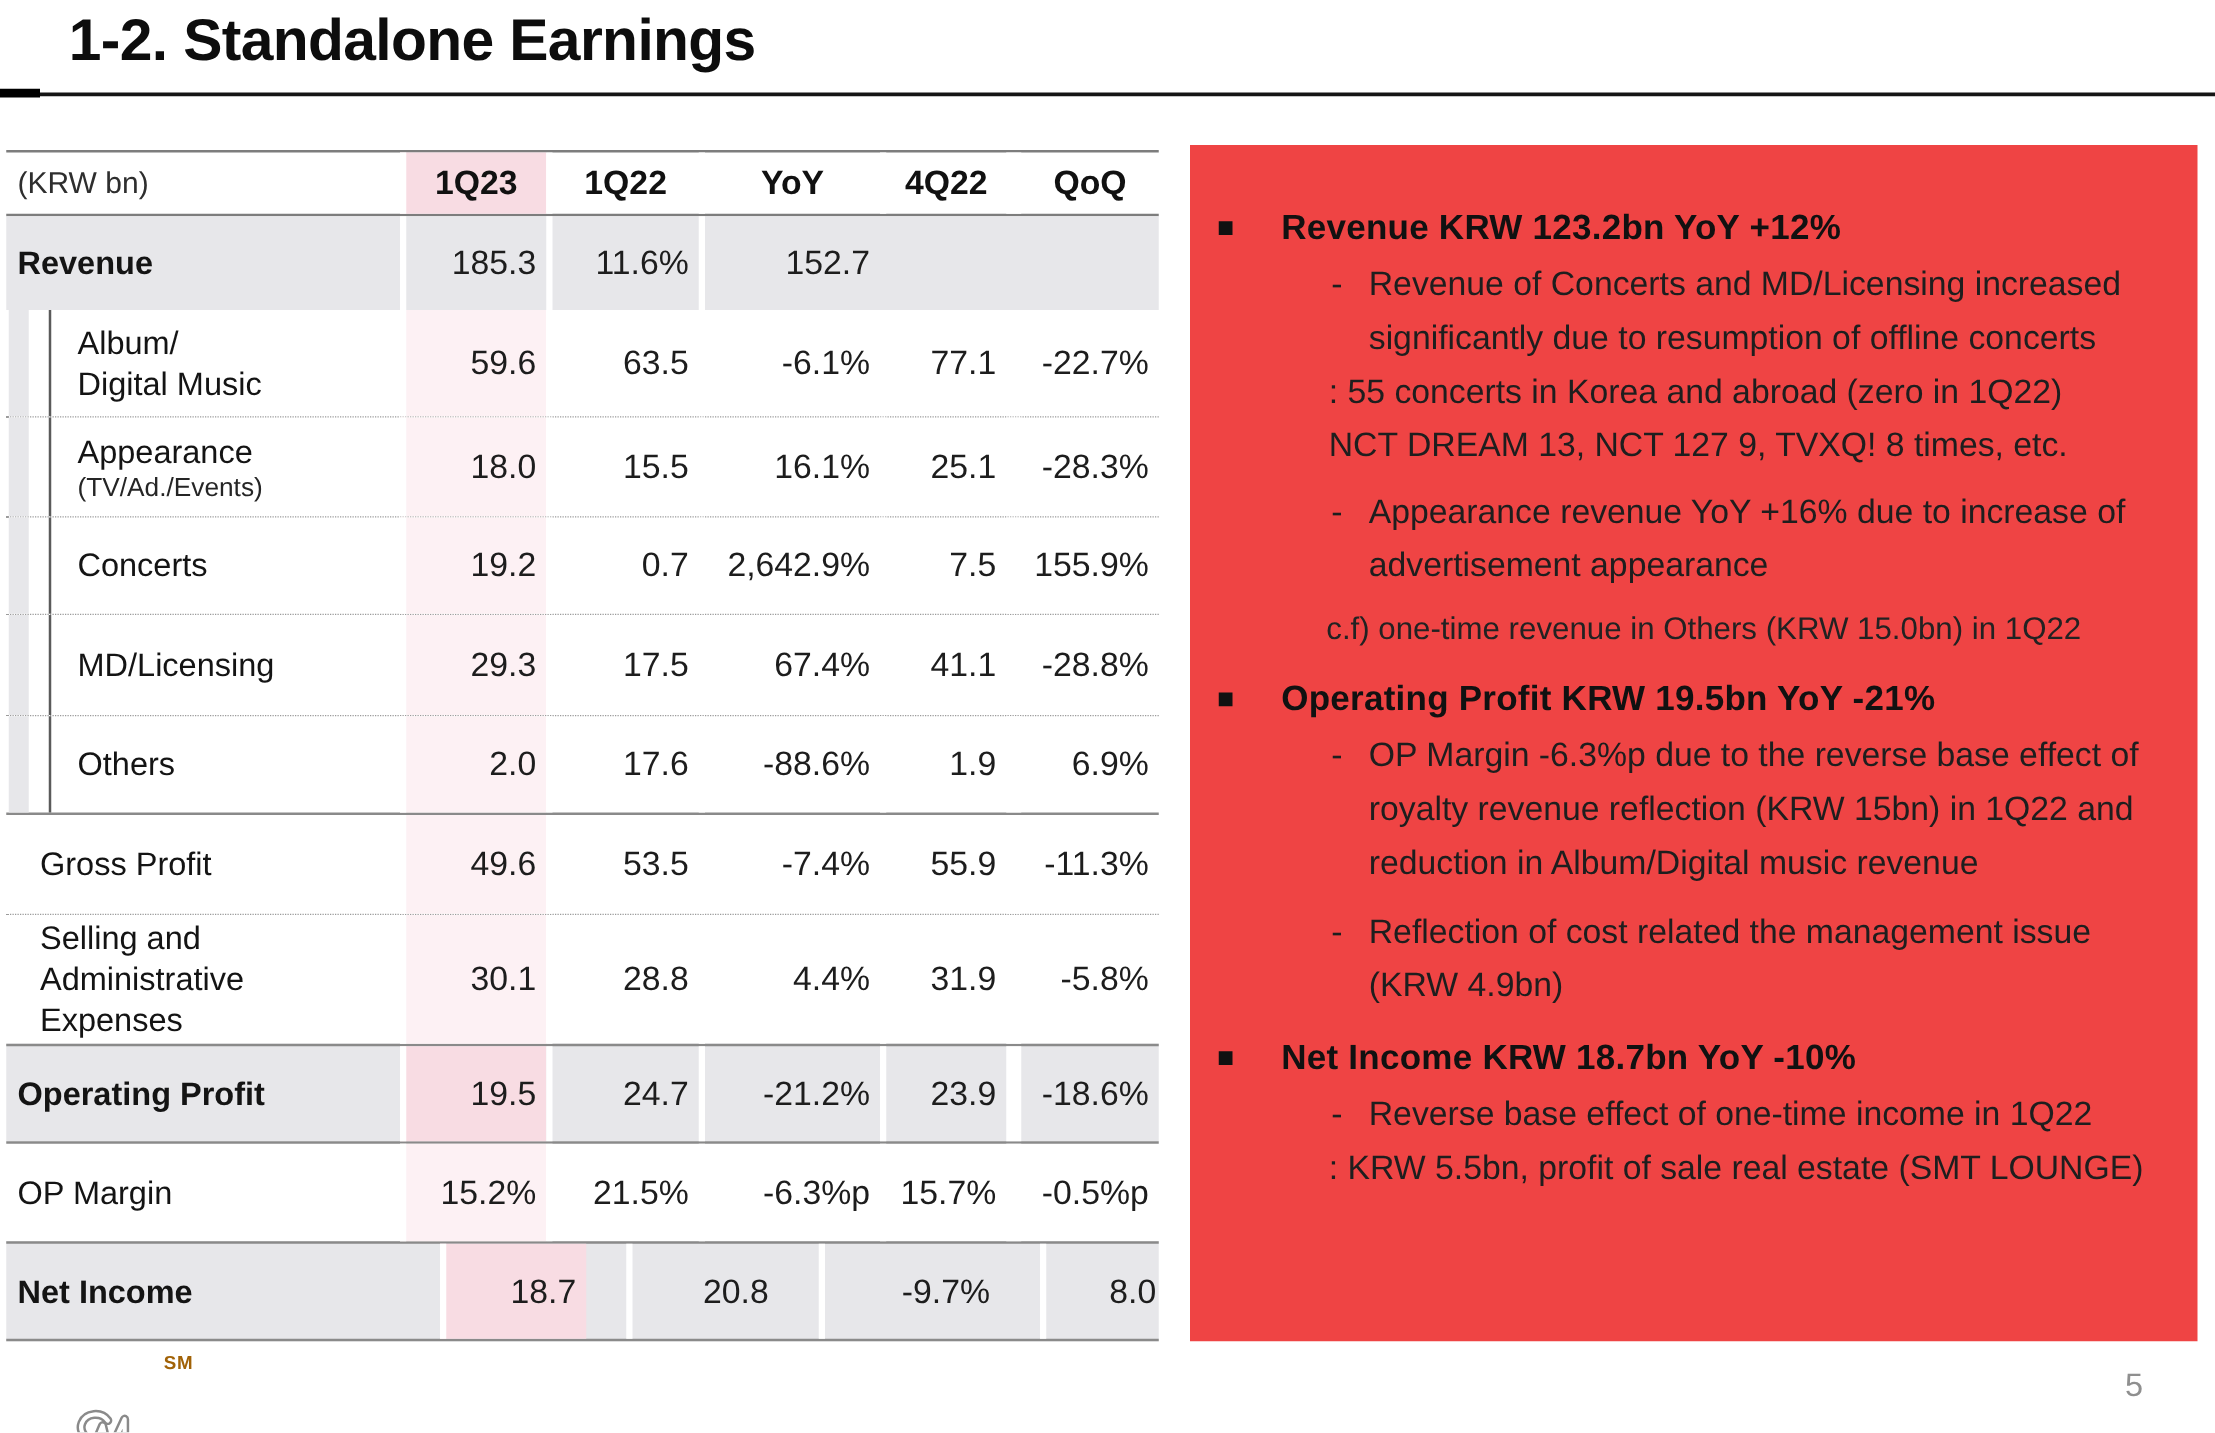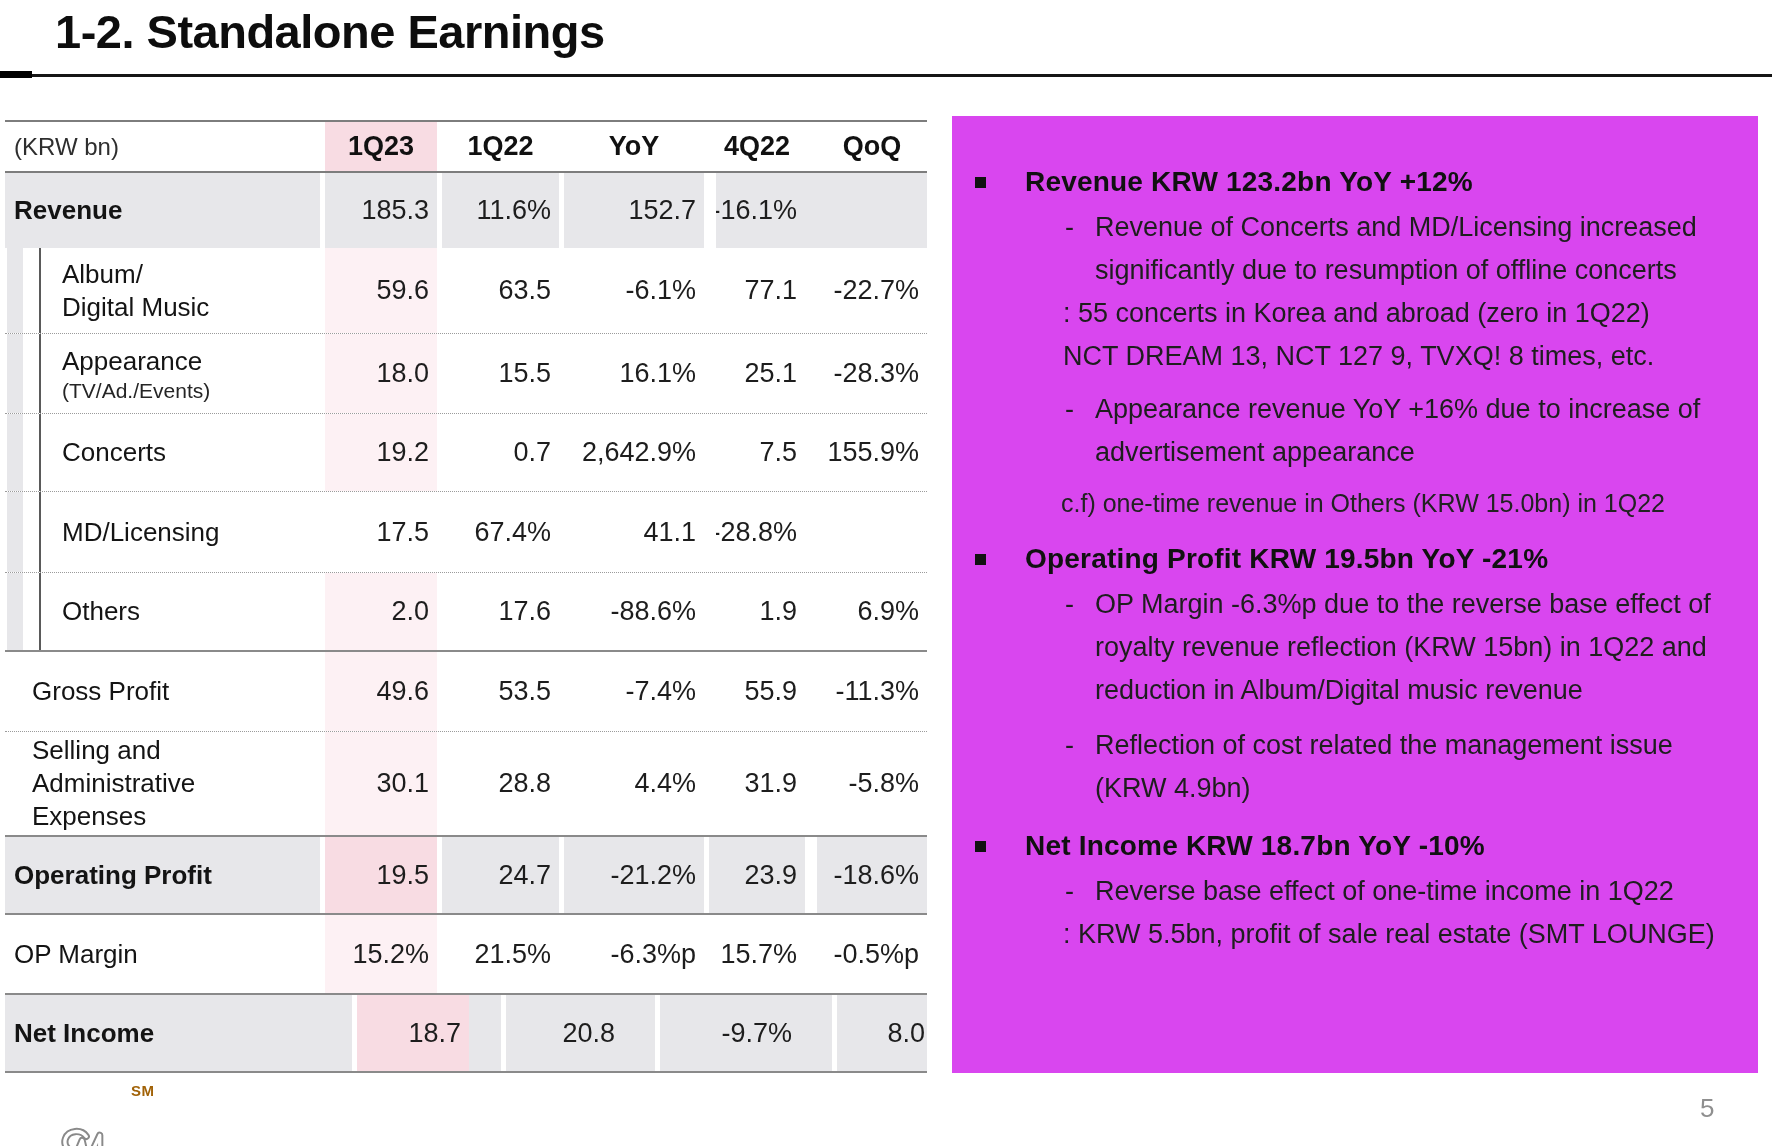--- a/index.html
+++ b/index.html
@@ -44,21 +44,21 @@
     background-size:16px 100%,2px 100%;
     background-position:2px 0,34px 0;
     background-repeat:no-repeat,no-repeat; }
   .indent2 { padding-left:27px; }
   .w-semi { font-weight:600; }
   .w-bold { font-weight:700; }
   .note { display:block; font-size:21px; color:#252525; line-height:25px; }
   .lbl-stack { display:block; }
 
   
-  .panel { position:absolute; left:952px; top:116px; width:806px; height:957px; background:#d946ef; padding:46px 36px 0 23px; }
+  .panel { position:absolute; left:952px; top:116px; width:806px; height:957px; background:#ef4444; padding:46px 36px 0 23px; }
   .p-heading { display:flex; align-items:flex-start; line-height:40px; margin-bottom:4px; }
   .p-heading .sq { width:11px; height:11px; background:#111; margin-top:15px; margin-right:39px; flex:0 0 auto; }
   .p-heading .htxt { font-size:28px; font-weight:700; color:#111; letter-spacing:0.2px; }
   .p-dash { display:flex; margin-left:90px; line-height:43px; }
   .p-dash .dash { width:30px; flex:0 0 auto; font-size:27px; color:#1e1e1e; }
   .p-dash .dtxt { font-size:27px; color:#1e1e1e; max-width:640px; }
   .p-line { margin-left:88px; font-size:27px; color:#1e1e1e; line-height:43px; }
   .p-cf { margin-left:86px; font-size:25px; color:#222; line-height:40px; margin-top:9px; }
   .mt10 { margin-top:10px; }
   .mt12 { margin-top:12px; }
@@ -91,21 +91,20 @@
       <div class="cell num hd">YoY</div>
       <div class="cell num hd">4Q22</div>
       <div class="cell num hd q5">QoQ</div>
     </div>
 
     <div class="trow h-rev gray">
       <div class="cell lbl w-semi">Revenue</div>
       <div class="cell num">185.3</div>
       <div class="cell num">11.6%</div>
       <div class="cell num">152.7</div>
-      <div class="cell num q5">-16.1%</div>
     </div>
 
     <div class="trow h-album">
       <div class="cell lbl sub">Album/
 Digital Music</div>
       <div class="cell num pk-l">59.6</div>
       <div class="cell num">63.5</div>
       <div class="cell num">-6.1%</div>
       <div class="cell num">77.1</div>
       <div class="cell num q5">-22.7%</div>
@@ -129,20 +128,21 @@
       <div class="cell lbl sub">Concerts</div>
       <div class="cell num pk-l">19.2</div>
       <div class="cell num">0.7</div>
       <div class="cell num">2,642.9%</div>
       <div class="cell num">7.5</div>
       <div class="cell num q5">155.9%</div>
     </div>
 
     <div class="trow h-md bt-dot">
       <div class="cell lbl sub">MD/Licensing</div>
+      <div class="cell num pk-l">29.3</div>
       <div class="cell num">17.5</div>
       <div class="cell num">67.4%</div>
       <div class="cell num">41.1</div>
       <div class="cell num q5">-28.8%</div>
     </div>
 
     <div class="trow h-oth bt-dot">
       <div class="cell lbl sub">Others</div>
       <div class="cell num pk-l">2.0</div>
       <div class="cell num">17.6</div>

